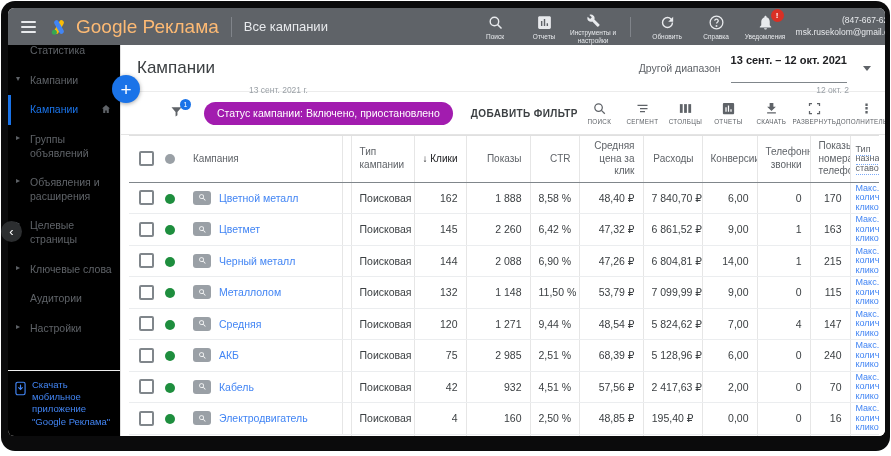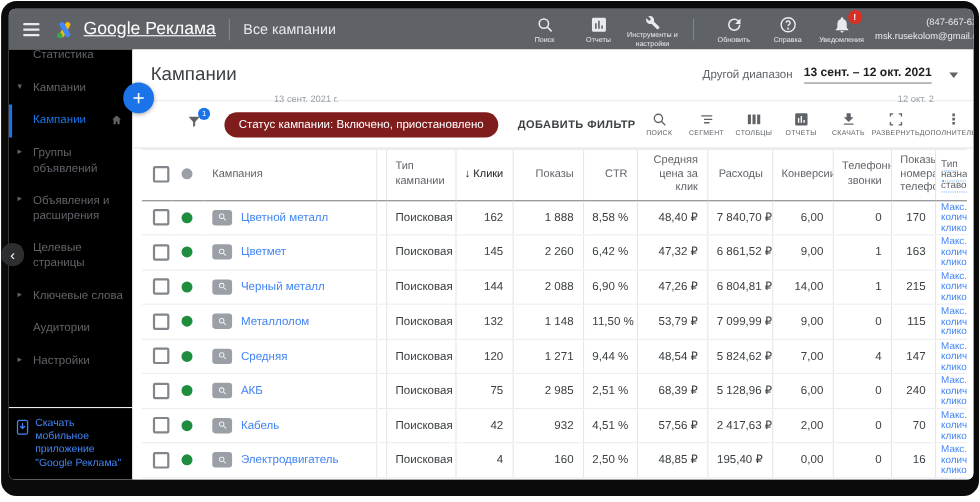--- a/index.html
+++ b/index.html
@@ -5,21 +5,21 @@
   html,body{margin:0;padding:0;background:#fff;}
   body{width:891px;height:456px;position:relative;font-family:"Liberation Sans","DejaVu Sans",sans-serif;-webkit-font-smoothing:antialiased;}
   .window{position:absolute;left:1px;top:1px;right:1px;bottom:5px;background:#0b0b0c;border-radius:14px;padding:7px 5px 15px 7px;box-sizing:border-box;}
   .app{width:100%;height:100%;background:#fff;border-radius:6px;overflow:hidden;display:flex;flex-direction:column;position:relative;}
 
   
   .topbar{height:37px;min-height:37px;background:#5f6368;display:flex;align-items:center;color:#e8eaed;}
   .hamburger{display:flex;flex-direction:column;gap:3px;margin:0 13px 0 13px;cursor:pointer;}
   .hamburger span{width:15px;height:2px;background:#e8eaed;border-radius:1px;}
   .brand{display:flex;align-items:center;gap:7px;}
-  .brand-name{font-size:16px;color:#ffffff;white-space:nowrap;text-decoration:underline;}
+  .brand-name{font-size:19px;color:#fdba74;white-space:nowrap;}
   .tb-vdiv{width:1px;height:20px;background:#9aa0a6;opacity:.55;margin:0 12px;}
   .ctx-title{font-size:13px;color:#e8eaed;white-space:nowrap;}
   .tb-spacer{flex:1;}
   .tb-item{display:flex;flex-direction:column;align-items:center;width:49px;padding-top:6px;height:31px;overflow:hidden;position:relative;cursor:pointer;}
   .tb-item svg{display:block;}
   .tb-label{font-size:6.5px;color:#e8eaed;margin-top:2px;text-align:center;line-height:1.2;width:50px;}
   .tb-badge{position:absolute;top:1px;right:6px;width:13px;height:13px;border-radius:50%;background:#d93025;color:#fff;font-size:8px;font-weight:bold;display:flex;align-items:center;justify-content:center;}
   .account{text-align:right;font-size:8.5px;line-height:1.4;color:#e8eaed;white-space:nowrap;margin-left:6px;margin-right:-8px;}
 
   
@@ -36,31 +36,31 @@
   .sb-home{position:absolute;right:8px;top:8px;}
   .sb-download{border-top:1px solid #eee;padding:8px 4px 8px 6px;display:flex;gap:5px;color:#4285f4;font-size:9.5px;line-height:1.3;cursor:pointer;}
   .dl-icon{flex:0 0 auto;margin-top:2px;}
 
   
   .main{flex:1;position:relative;background:#fff;overflow:hidden;display:flex;flex-direction:column;}
   .page-head{height:46px;min-height:46px;display:flex;align-items:center;padding:0 14px 0 16px;border-bottom:1px solid #ececec;}
   .page-title{font-size:17px;color:#3c4043;}
   .range{margin-left:auto;display:flex;align-items:center;}
   .range-label{font-size:10.5px;color:#5f6368;margin-right:10px;}
-  .range-value{font-size:11px;font-weight:bold;color:#202124;padding-bottom:3px;border-bottom:1px solid #80868b;white-space:nowrap;}
+  .range-value{font-size:11px;font-weight:bold;color:#202124;padding-bottom:16px;border-bottom:1px solid #80868b;white-space:nowrap;}
   .range-caret{width:0;height:0;border-left:4px solid transparent;border-right:4px solid transparent;border-top:5px solid #5f6368;margin-left:16px;}
 
   .scroll-hint{position:absolute;font-size:8.5px;color:#9aa0a6;top:40px;z-index:3;background:transparent;}
   .scroll-hint.left{left:128px;}
   .scroll-hint.right{right:36px;}
 
   .filter-row{height:42px;min-height:42px;display:flex;align-items:center;padding-left:48px;border-bottom:1px solid #e4e4e4;}
   .funnel-wrap{position:relative;margin-right:20px;cursor:pointer;}
   .funnel-badge{position:absolute;top:-5px;right:-7px;width:11px;height:11px;border-radius:50%;background:#1a73e8;color:#fff;font-size:7px;display:flex;align-items:center;justify-content:center;}
-  .chip{height:23px;border-radius:12px;background:#7f1d1d;color:#fff;font-size:10.5px;display:flex;align-items:center;padding:0 13px;margin-right:18px;white-space:nowrap;cursor:pointer;}
+  .chip{height:23px;border-radius:12px;background:#a21caf;color:#fff;font-size:10.5px;display:flex;align-items:center;padding:0 13px;margin-right:18px;white-space:nowrap;cursor:pointer;}
   .add-filter{font-size:10px;font-weight:bold;color:#3c4043;letter-spacing:.4px;white-space:nowrap;cursor:pointer;}
   .tools{margin-left:auto;display:flex;align-items:flex-start;padding-right:4px;}
   .tool{display:flex;flex-direction:column;align-items:center;width:43px;cursor:pointer;color:#5f6368;}
   .tool.wide{width:62px;}
   .tool-label{font-size:6.3px;letter-spacing:.3px;color:#5f6368;margin-top:2px;white-space:nowrap;}
   .more-dots{font-size:13px;line-height:15px;color:#5f6368;font-weight:bold;}
 
   
   .table-wrap{flex:1;overflow:hidden;}
   table{border-collapse:collapse;table-layout:fixed;width:750px;margin-left:8px;font-size:10.5px;color:#3c4043;}

